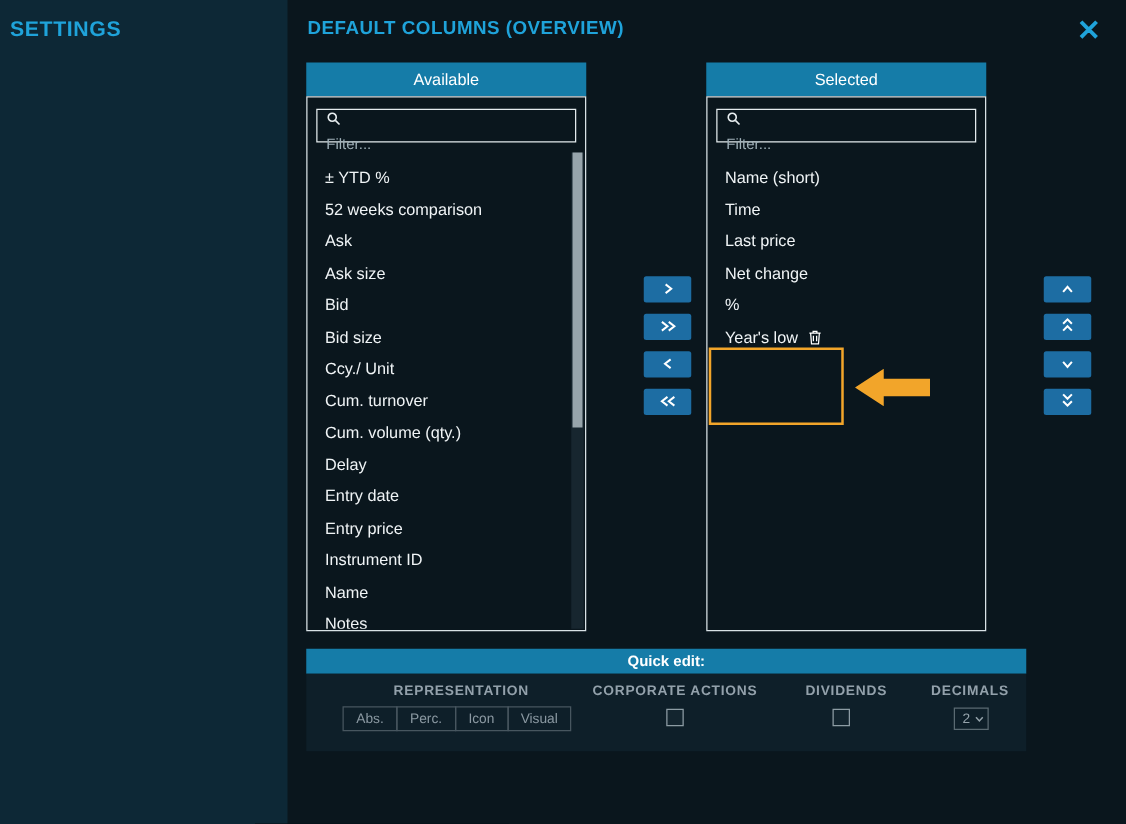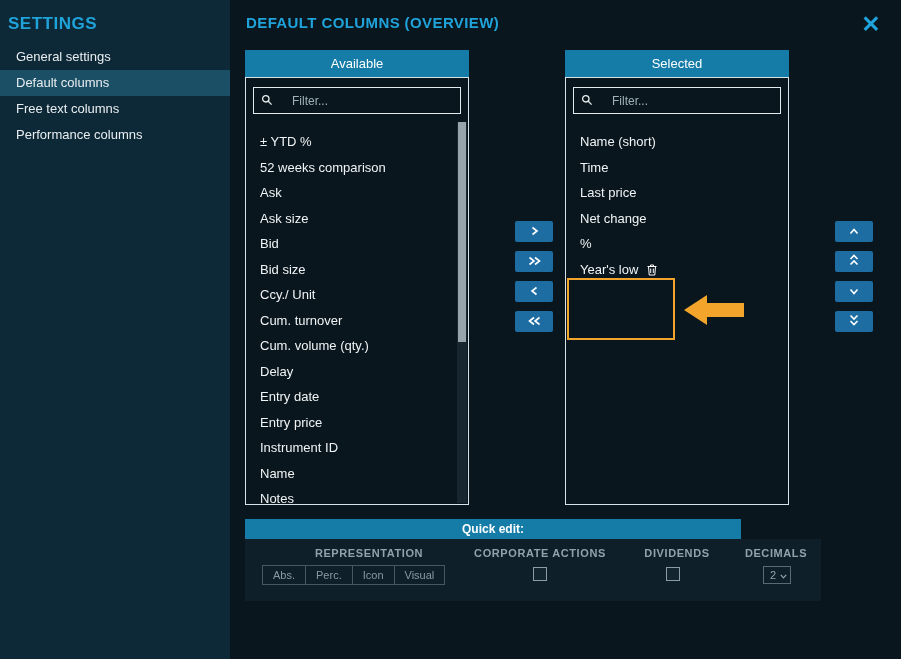--- a/index.html
+++ b/index.html
@@ -18,21 +18,21 @@
   
   .dialog-title { position:absolute; left:246px; top:14px; color:#1fa3da; font-size:15px; font-weight:bold; letter-spacing:0.4px; }
   .close-btn { position:absolute; left:857px; top:10px; width:28px; height:28px; color:#1fa3da; font-size:23px; font-weight:bold; text-align:center; line-height:28px; cursor:pointer; }
 
   
   .panel { position:absolute; top:50px; width:224px; height:455px; }
   .panel.available { left:245px; }
   .panel.selected-p { left:565px; }
   .panel-header { height:27px; background:#157ca8; color:#fff; font-size:13px; display:flex; align-items:center; justify-content:center; }
   .panel-body { position:absolute; top:27px; left:0; right:0; bottom:0; border:1px solid #d9e2e6; background:#0a161d; }
-  .filter-box { position:absolute; top:9px; left:7px; right:7px; height:27px; border:1px solid #e4ebee; display:flex; align-items:center; padding:0 7px; gap:19px; }
+  .filter-box { position:absolute; top:9px; left:7px; right:7px; height:27px; border:1px solid #e4ebee; display:flex; padding:0 7px; gap:2px;flex-direction:column; }
   .filter-box input { flex:1; background:transparent; border:none; outline:none; color:#dfe7ea; font-size:12px; }
   .filter-box input::placeholder { color:#9fb0b8; }
   .list { position:absolute; top:51px; left:1px; right:1px; bottom:1px; overflow:hidden; }
   .list-item { height:25.5px; line-height:25.5px; padding-left:13px; color:#f0f4f6; font-size:13px; white-space:nowrap; cursor:pointer; display:flex; align-items:center; gap:9px; }
   .list-item .lbl { line-height:normal; }
   .trash { display:inline-flex; cursor:pointer; margin-top:1px; }
 
   
   .scrollbar { position:absolute; top:44px; right:1px; bottom:1px; width:10px; background:#17262f; }
   .scroll-thumb { position:absolute; top:0; left:1px; width:8px; height:220px; background:#97a4ab; cursor:pointer; }
@@ -41,42 +41,36 @@
   .btn-col { position:absolute; top:221px; display:flex; flex-direction:column; gap:9px; }
   .btn-col.mid { left:515px; }
   .btn-col.right { left:835px; }
   .sq-btn { width:38px; height:21px; background:#1d6da3; border:none; border-radius:2px; display:flex; align-items:center; justify-content:center; cursor:pointer; }
 
   
   .highlight-box { position:absolute; left:567px; top:278px; width:108px; height:62px; border:2px solid #f2a52a; pointer-events:none; }
   .callout-arrow { position:absolute; left:684px; top:295px; }
 
   
-  .qe-header { position:absolute; left:245px; top:519px; width:496px; height:20px; background:#157ca8; color:#fff; font-size:12px; font-weight:bold; display:flex; align-items:center; justify-content:center; }
+  .qe-header { position:absolute; left:245px; top:519px; width:576px; height:20px; background:#157ca8; color:#fff; font-size:12px; font-weight:bold; display:flex; align-items:center; justify-content:center; }
   .qe-body { position:absolute; left:245px; top:539px; width:576px; height:62px; background:#0e1f29; }
   .qe-label { position:absolute; top:8px; transform:translateX(-50%); color:#93a1ab; font-size:11px; font-weight:bold; letter-spacing:0.6px; white-space:nowrap; }
   .rep-group { position:absolute; left:13px; top:26px; display:flex; }
   .rep-btn { height:20px; padding:0 10px; background:transparent; border:1px solid #47565f; color:#8b99a2; font-size:11px; font-family:"Liberation Sans", sans-serif; margin-left:-1px; cursor:pointer; }
-  .rep-btn:first-child { margin-left:4px; }
+  .rep-btn:first-child { margin-left:16px; }
   .qe-checkbox { position:absolute; top:28px; width:14px; height:14px; border:1px solid #8d9ca4; background:#13252f; cursor:pointer; }
   .qe-select { position:absolute; left:518px; top:27px; width:28px; height:18px; border:1px solid #5a6a72; color:#95a3ab; font-size:11px; display:flex; align-items:center; justify-content:space-between; padding:0 3px 0 6px; cursor:pointer; }
 </style>
 </head>
 <body>
 
 <div class="screen">
 
   <div class="sidebar">
     <div class="sidebar-title">SETTINGS</div>
-    <div class="sidebar-items">
-      <div class="sidebar-item">General settings</div>
-      <div class="sidebar-item selected">Default columns</div>
-      <div class="sidebar-item">Free text columns</div>
-      <div class="sidebar-item">Performance columns</div>
-    </div>
   </div>
 
   <div class="dialog-title">DEFAULT COLUMNS (OVERVIEW)</div>
   <div class="close-btn">✕</div>
 
   <div class="panel available">
     <div class="panel-header">Available</div>
     <div class="panel-body">
       <div class="filter-box">
         <span><svg width="12" height="12" viewBox="0 0 12 12">

